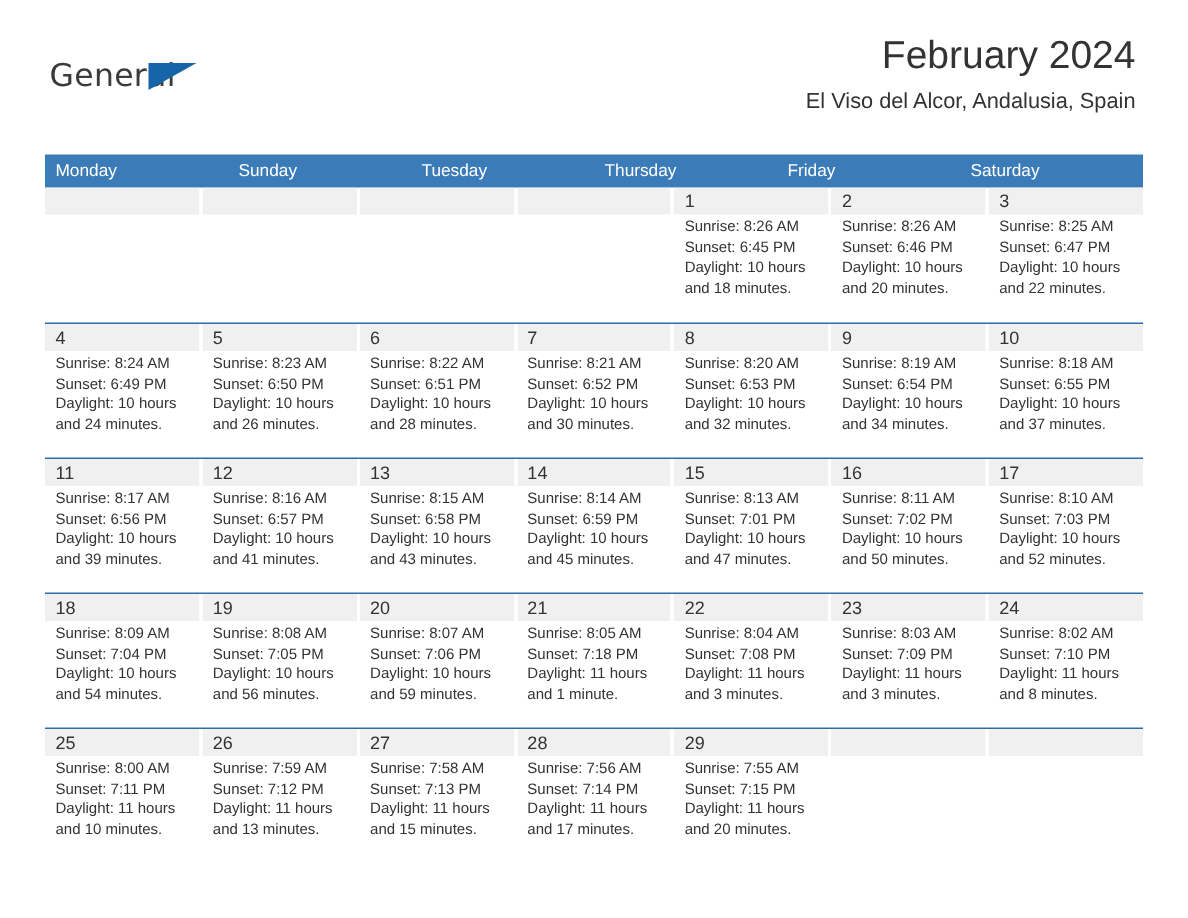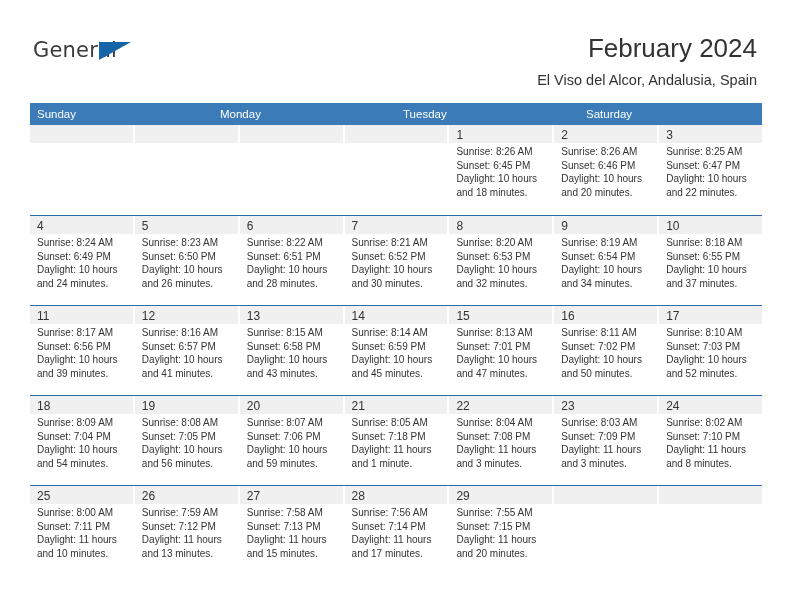--- a/index.html
+++ b/index.html
@@ -64,21 +64,21 @@
     top: 4px;
     width: 0;
     height: 0;
     border-left: 32px solid #1565a8;
     border-bottom: 18px solid transparent;
   }
 
   .title-block {
     position: absolute;
     right: 35px;
-    top: 32px;
+    top: 20px;
     text-align: right;
   }
   .month-title {
     font-size: 26px;
     color: #333333;
     line-height: 32px;
     white-space: nowrap;
   }
   .location-sub {
     font-size: 14.5px;
@@ -171,23 +171,25 @@
 
     <div class="title-block">
       <div class="month-title">February 2024</div>
       <div class="location-sub">El Viso del Alcor, Andalusia, Spain</div>
     </div>
 
   </div>
 
   <div class="calendar">
     <div class="weekday-row" id="weekday-row">
+        <div class="weekday">Monday</div>
         <div class="weekday">Sunday</div>
-        <div class="weekday">Monday</div>
         <div class="weekday">Tuesday</div>
+        <div class="weekday">Thursday</div>
+        <div class="weekday">Friday</div>
         <div class="weekday">Saturday</div>
       </div>
     <div id="weeks-container">
         <div class="week-row first">
           <div class="day-cell empty">
             <div class="day-number-band"><span class="day-number"></span></div>
           </div>
           <div class="day-cell empty">
             <div class="day-number-band"><span class="day-number"></span></div>
           </div>

